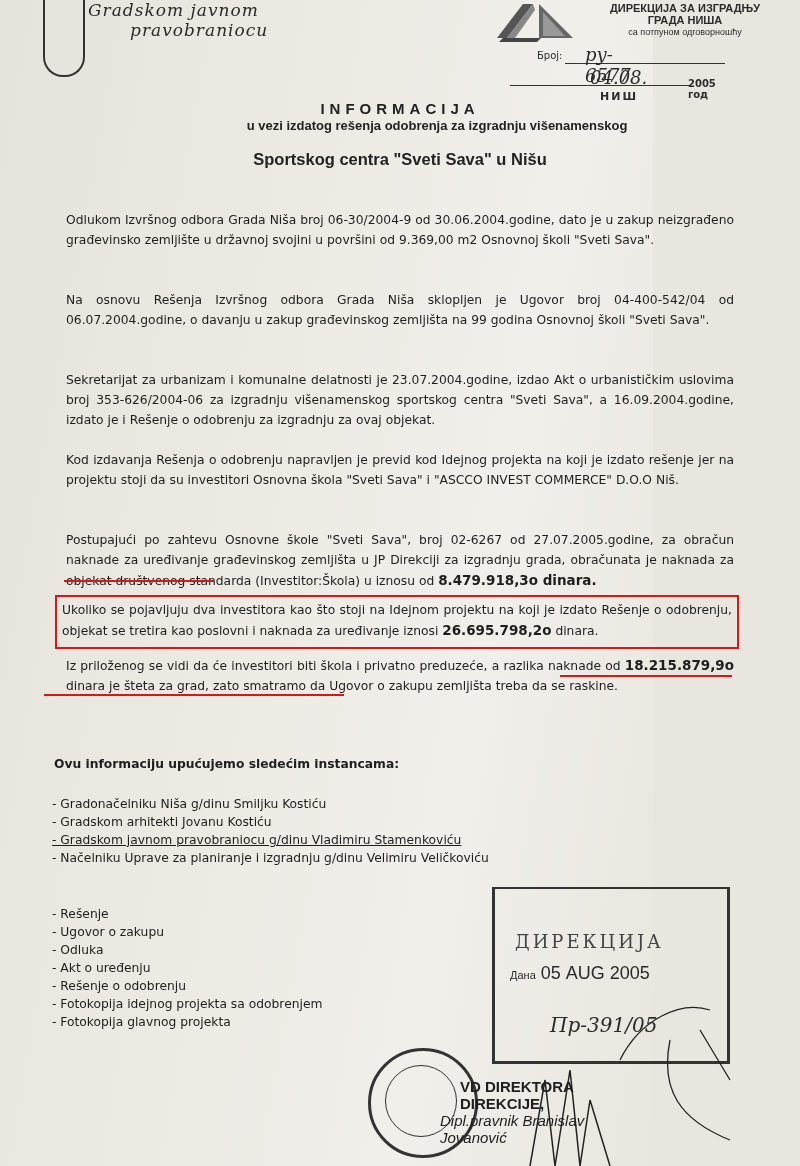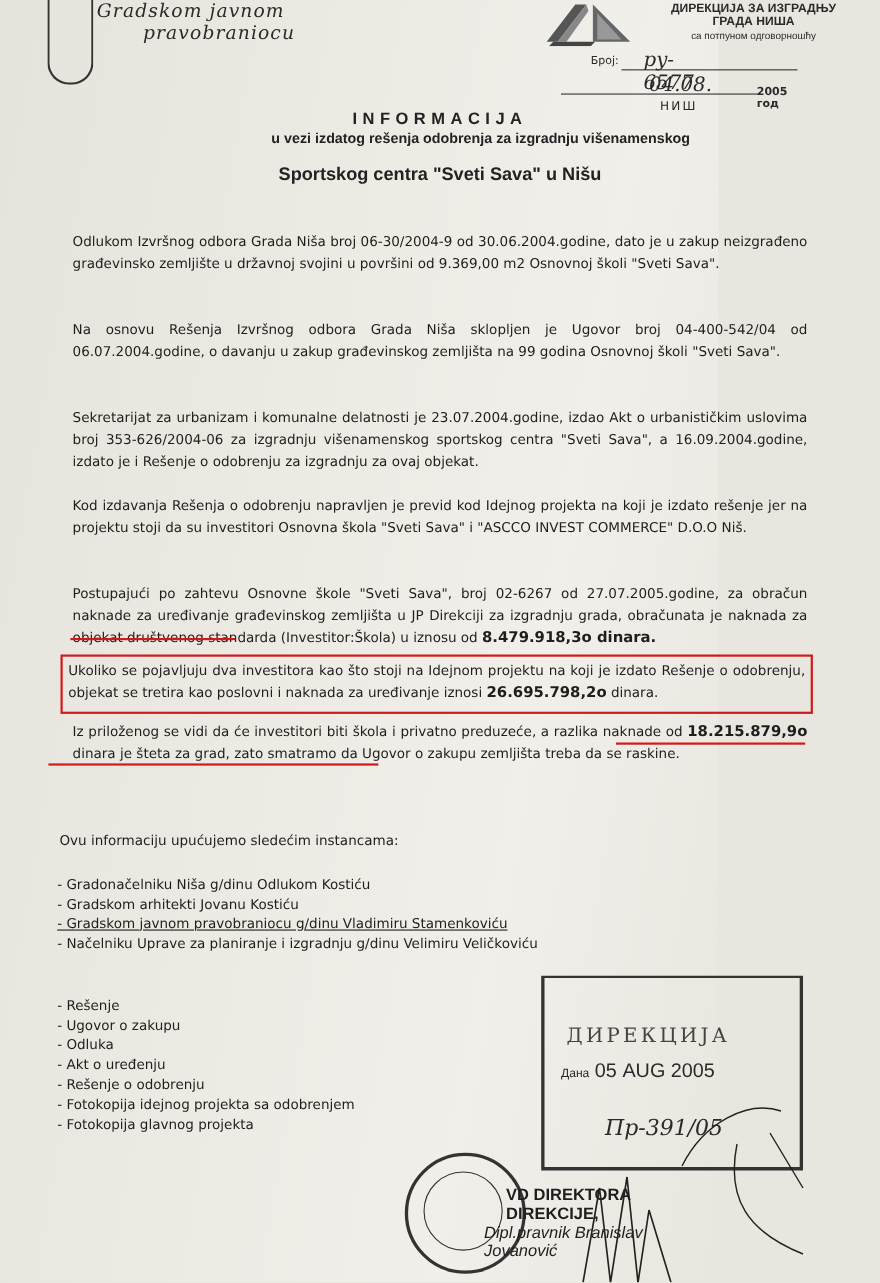--- a/index.html
+++ b/index.html
@@ -30,21 +30,21 @@
       font-family: "Liberation Sans", sans-serif; font-weight: bold;
       font-size: 11px; line-height: 12px; color: #2b2b2b;
     }
     .stamp-head .sub { font-weight: normal; font-size: 9px; }
     .broj-row { position: absolute; left: 537px; top: 50px; font-size: 10px; color:#2b2b2b; }
     .broj-line { position: absolute; left: 565px; top: 63px; width: 160px; border-bottom: 1px solid #333; }
     .broj-val { position: absolute; left: 585px; top: 44px; font-family: "DejaVu Serif", serif; font-style: italic; font-size: 18px; color:#2a2a2a; }
     .date-line { position: absolute; left: 510px; top: 85px; width: 180px; border-bottom: 1px solid #333; }
     .date-val { position: absolute; left: 590px; top: 67px; font-family: "DejaVu Serif", serif; font-style: italic; font-size: 18px; color:#2a2a2a; }
     .year-label { position: absolute; left: 688px; top: 78px; font-size: 10px; color:#2b2b2b; font-weight:bold; }
-    .nis-label { position: absolute; left: 600px; top: 90px; font-size: 11px; font-weight: normal; color:#2b2b2b; letter-spacing:2px; }
+    .nis-label { position: absolute; left: 600px; top: 90px; font-size: 11px; font-weight: bold; color:#2b2b2b; letter-spacing:2px; }
 
     .title {
       position: absolute; left: 0; width: 800px; text-align: center;
       font-family: "Liberation Sans", sans-serif; font-weight: bold; color: #222;
     }
     .title-main { top: 100px; font-size: 15px; letter-spacing: 5px; }
     .title-sub1 { top: 118px; font-size: 13px; padding-left: 37px; }
     .title-sub2 { top: 150px; font-size: 16.5px; }
 
     .para {
@@ -131,23 +131,23 @@
   <div class="para" style="top:600px; left:62px; width:670px;">
     <span>Ukoliko se pojavljuju dva investitora kao što stoji na Idejnom projektu na koji je izdato Rešenje o odobrenju,  objekat se tretira kao poslovni i naknada za uređivanje iznosi </span><span class="big-num">26.695.798,2o</span><span> dinara.</span>
   </div>
 
   <div class="para" style="top:655px;">
     <span>Iz priloženog se vidi da će investitori biti škola i privatno preduzeće, a razlika naknade od </span><span class="big-num">18.215.879,9o</span><span> dinara je šteta za grad, zato smatramo da Ugovor o zakupu zemljišta treba da se raskine.</span>
   </div>
   <div class="red-ul" style="left:560px; top:675px; width:172px;"></div>
   <div class="red-ul" style="left:44px; top:694px; width:300px;"></div>
 
-  <div class="list" style="top:755px; left:54px;">Ovu informaciju upućujemo sledećim instancama:</div>
+  <div class="list" style="top:755px; left:54px;font-weight:bold;">Ovu informaciju upućujemo sledećim instancama:</div>
   <div class="list" style="top:795px;">
-    <div>- Gradonačelniku Niša g/dinu Odlukom Kostiću</div>
+    <div>- Gradonačelniku Niša g/dinu Smiljku Kostiću</div>
     <div>- Gradskom arhitekti Jovanu Kostiću</div>
     <div style="text-decoration: underline; text-decoration-thickness: 1px;">- Gradskom javnom pravobraniocu g/dinu Vladimiru Stamenkoviću</div>
     <div>- Načelniku Uprave za planiranje i izgradnju g/dinu Velimiru Veličkoviću</div>
   </div>
 
   <div class="list" style="top:905px;">
     <div>- Rešenje</div>
     <div>- Ugovor o zakupu</div>
     <div>- Odluka</div>
     <div>- Akt o uređenju</div>

